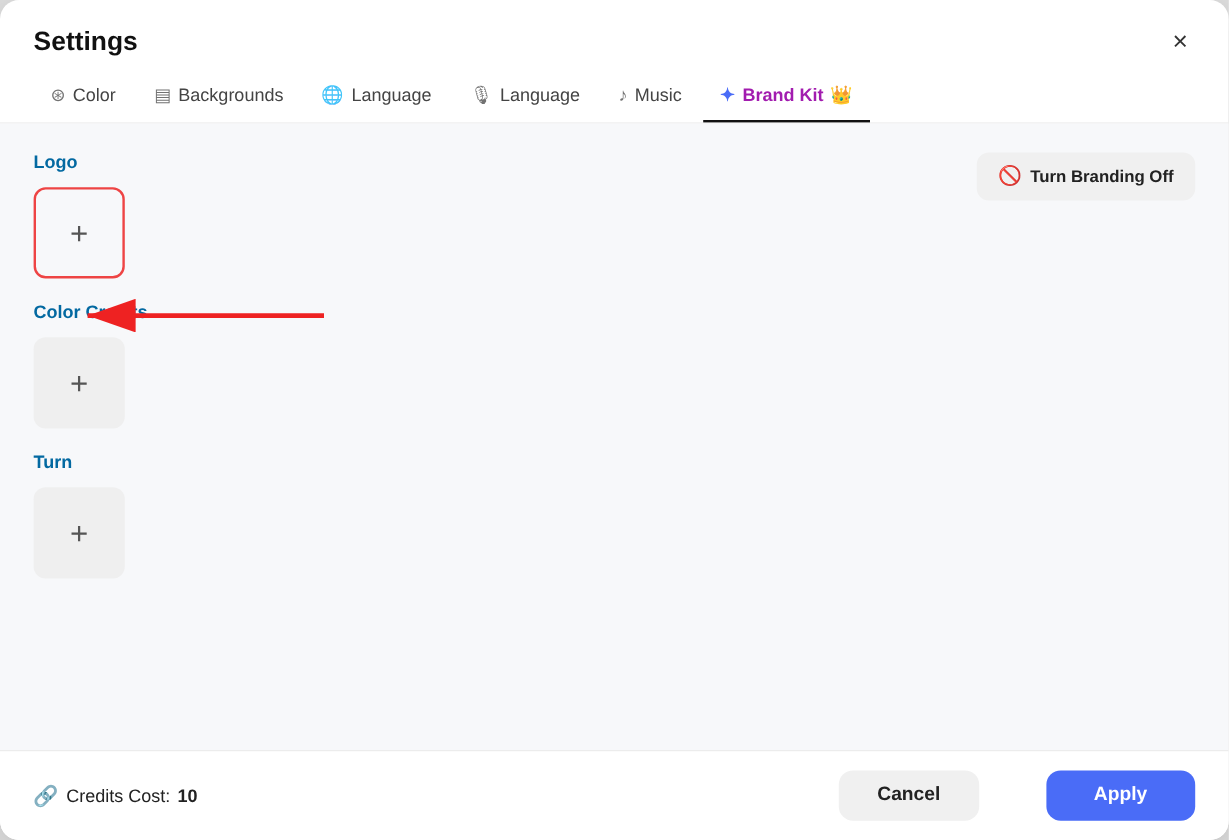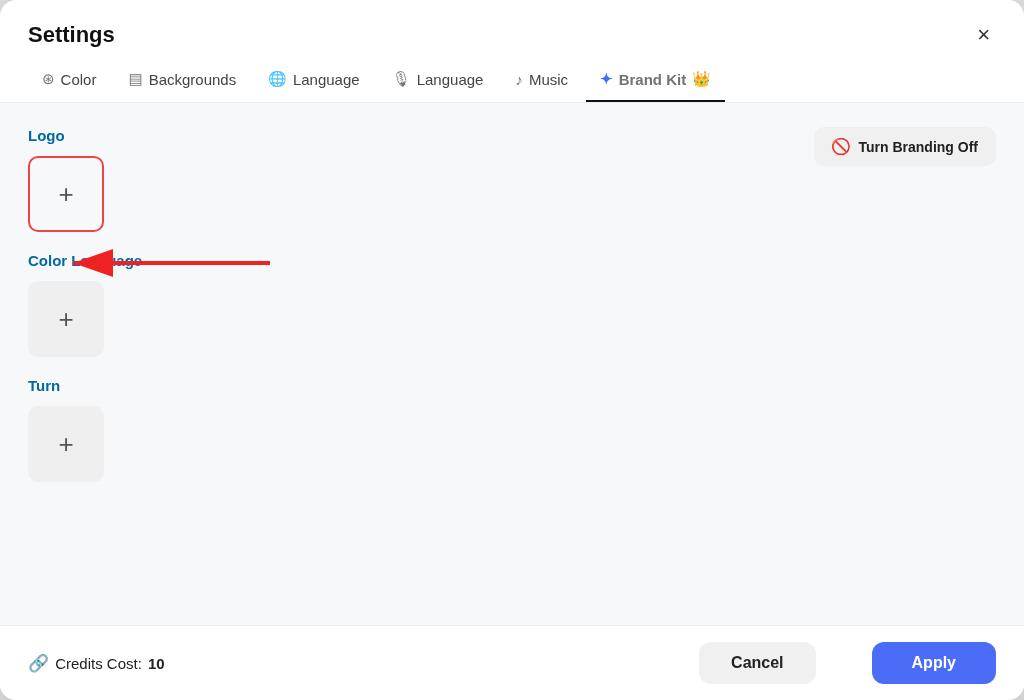--- a/index.html
+++ b/index.html
@@ -221,21 +221,21 @@
     <div class="tab">
       <span class="tab-icon">🎙</span>
       <span>Language</span>
     </div>
     <div class="tab">
       <span class="tab-icon">♪</span>
       <span>Music</span>
     </div>
     <div class="tab active brand-kit-tab">
       <span class="tab-icon" style="color:#4a6cf7;">✦</span>
-      <span style="color:#737373;">Brand Kit</span>
+      <span style="color:#a21caf;">Brand Kit</span>
       <span class="crown-icon">👑</span>
     </div>
   </div>
 
   <div class="modal-body">
 
     <div class="top-row">
       <div>
         <div class="section-label">Logo</div>
         <div class="add-box logo-box">
@@ -251,21 +251,21 @@
     <svg class="arrow-svg" width="220" height="60" viewBox="0 0 220 60">
       <defs>
         <marker id="arrowhead" markerWidth="10" markerHeight="7" refX="10" refY="3.5" orient="auto">
           <polygon points="0 0, 10 3.5, 0 7" fill="#e22"></polygon>
         </marker>
       </defs>
       <line x1="215" y1="30" x2="18" y2="30" stroke="#e22" stroke-width="4" marker-end="url(#arrowhead)"></line>
     </svg>
 
     <div class="section-block">
-      <div class="section-label">Color Language</div>
+      <div class="section-label">Color Credits</div>
       <div class="add-box">
         <span>+</span>
       </div>
     </div>
 
     <div class="section-block">
       <div class="section-label">Turn</div>
       <div class="add-box">
         <span>+</span>
       </div>

